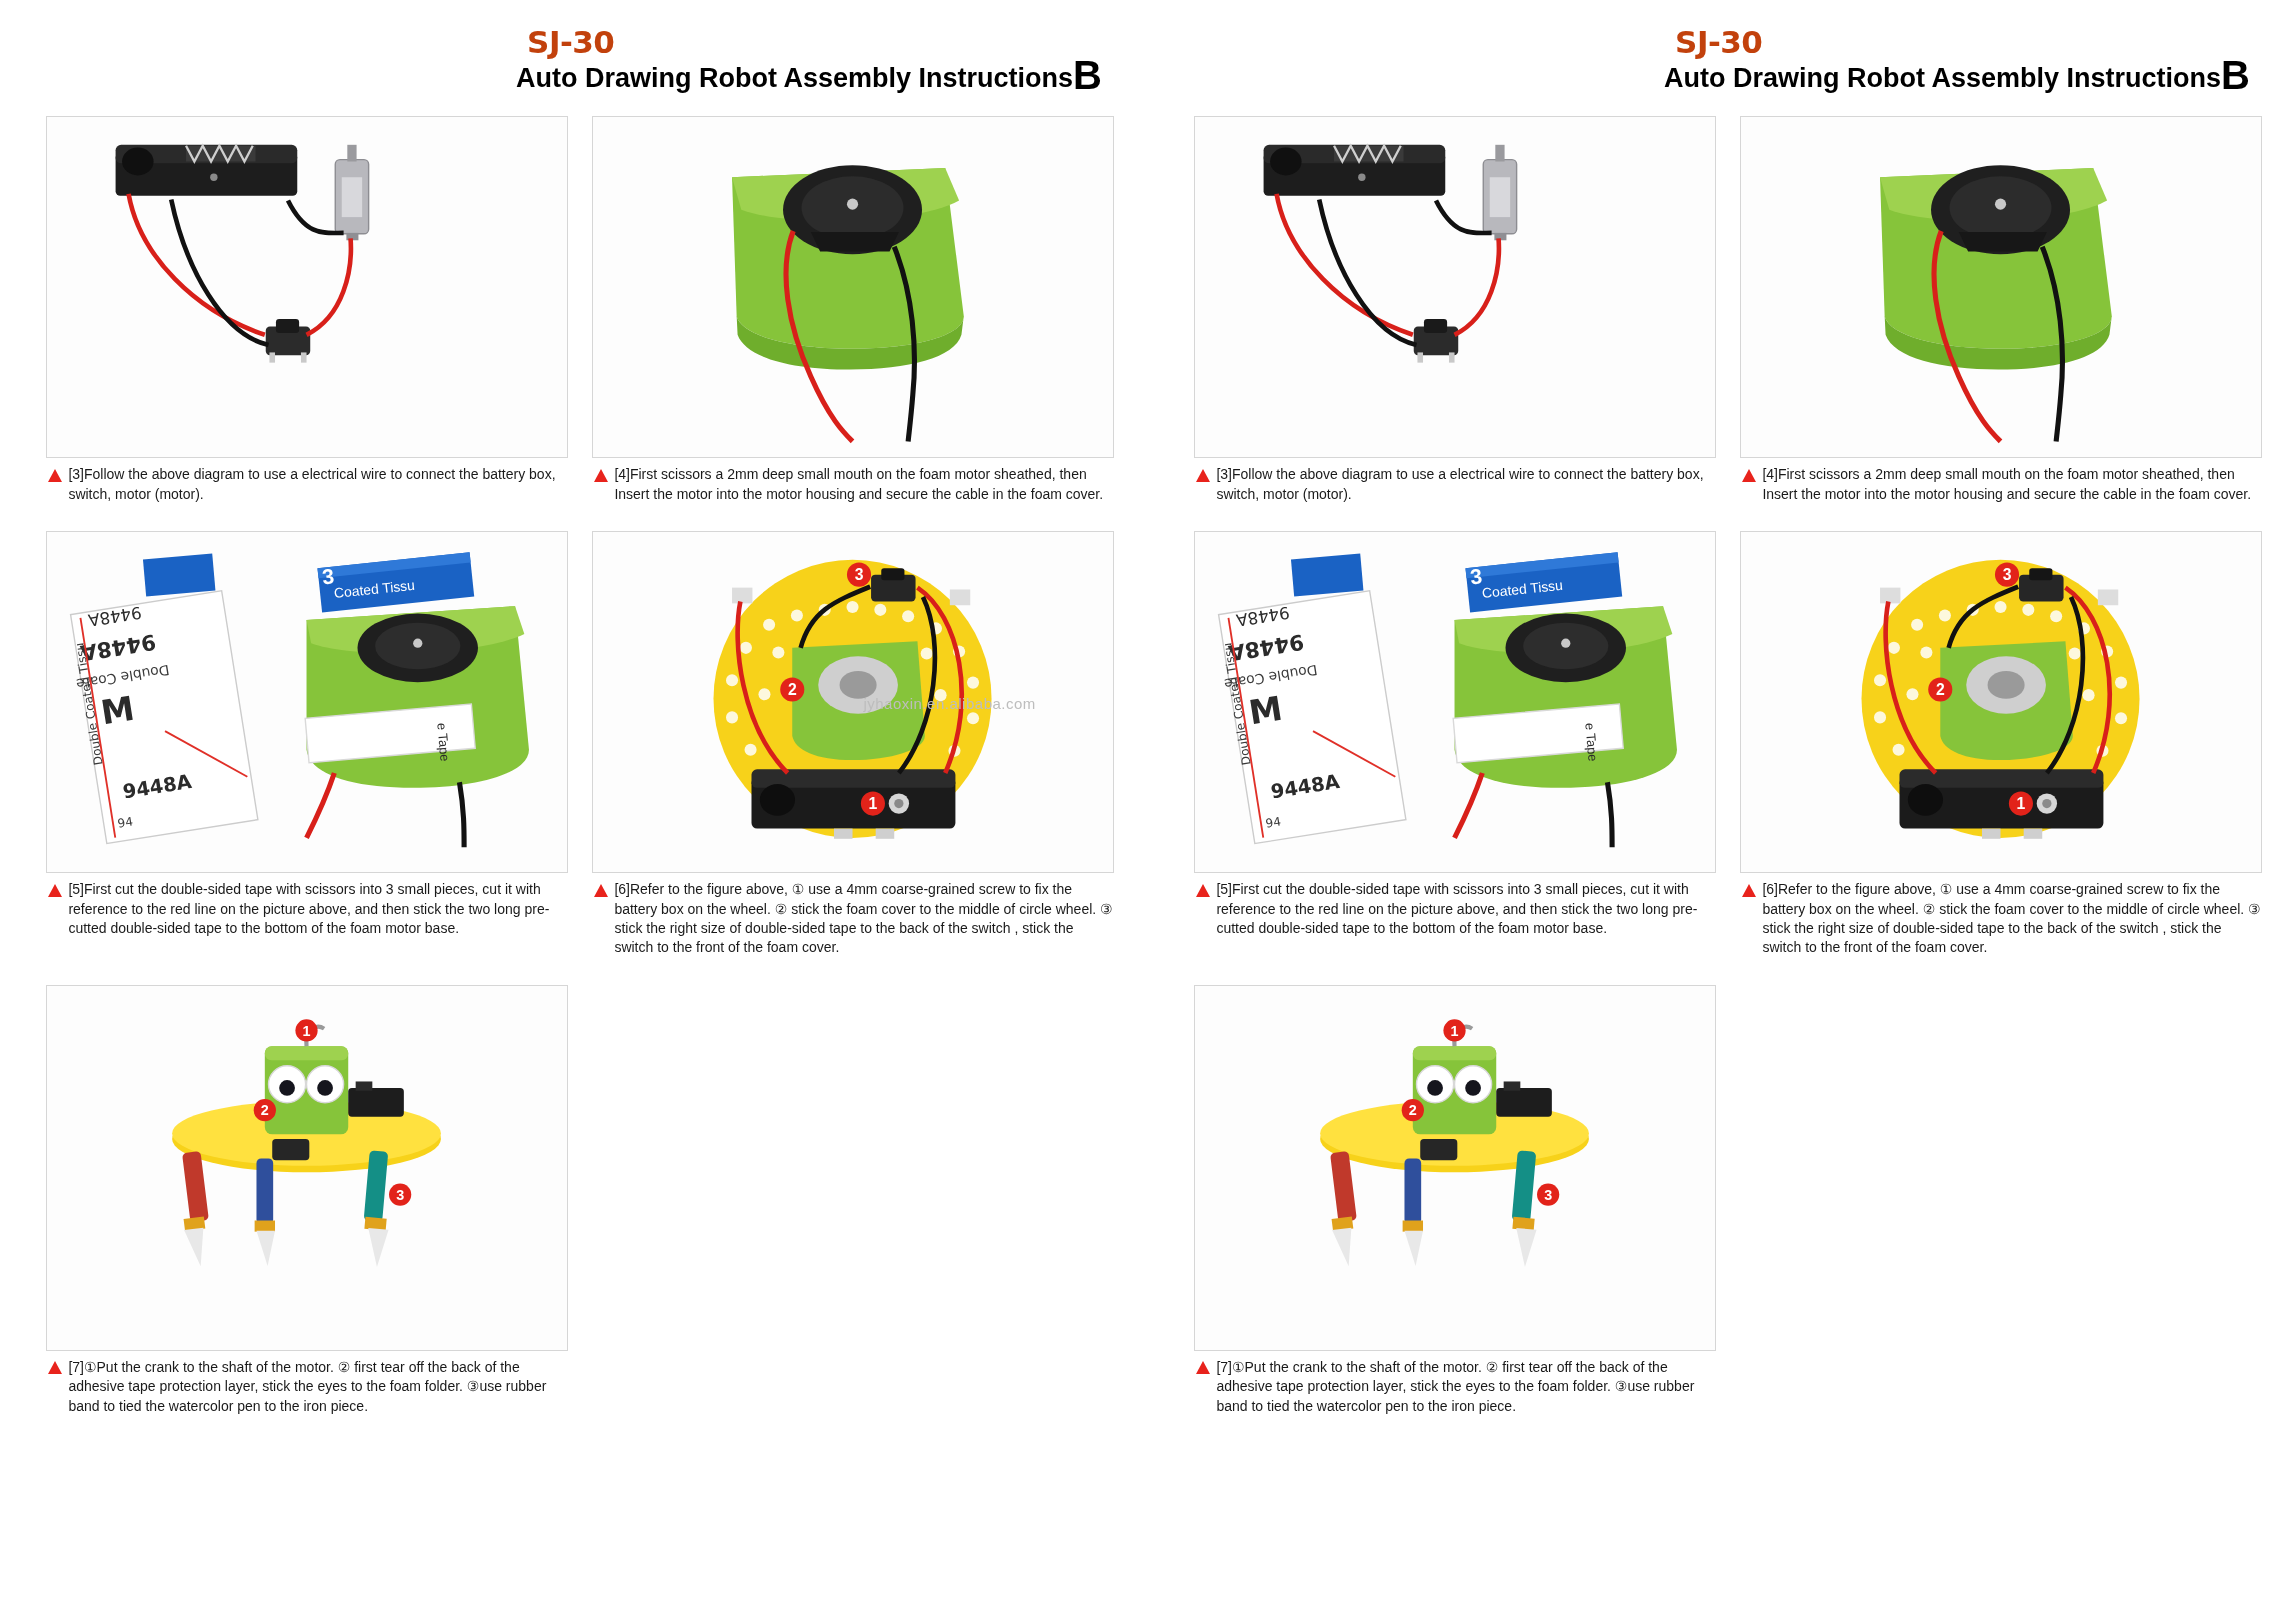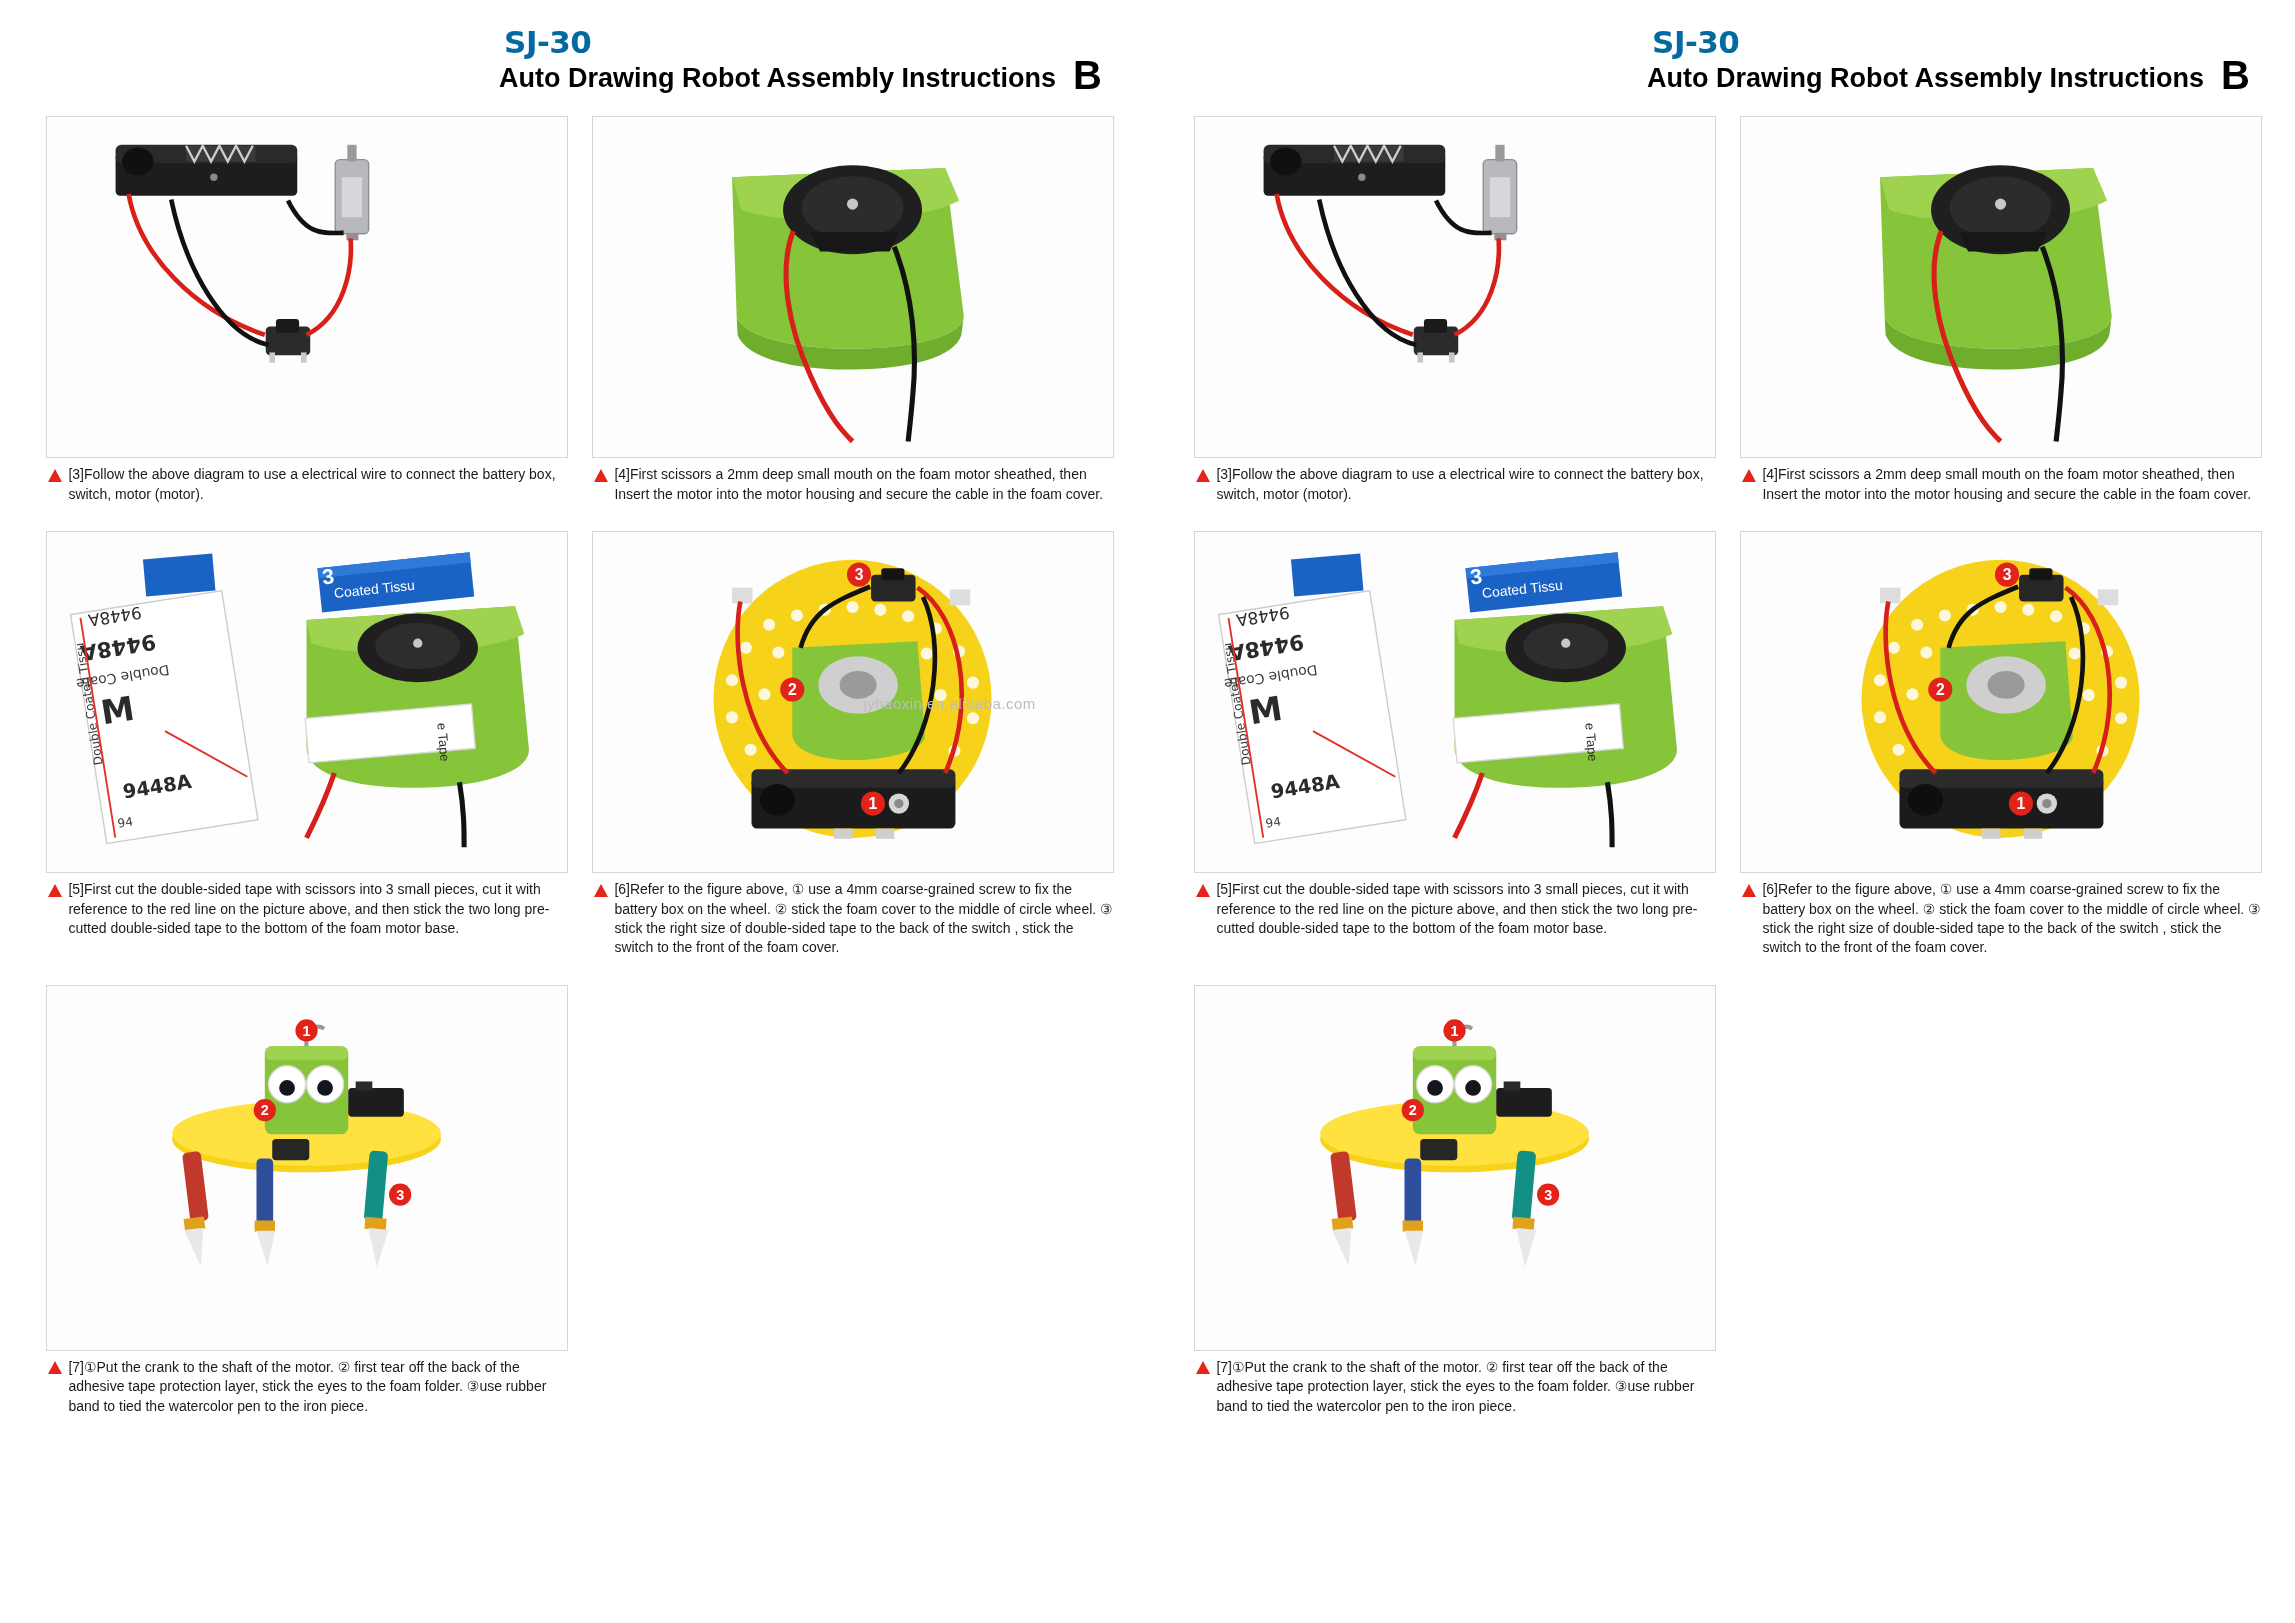--- a/index.html
+++ b/index.html
@@ -33,34 +33,34 @@
     padding-top: 28px;
     box-sizing: border-box;
   }
   .header-inner {
     position: absolute;
     right: 0;
     top: 25.5px;
     text-align: right;
   }
   .brand {
-    color: #0369a1;
+    color: #c2410c;
     font-size: 31px;
     font-weight: bold;
     font-family: "DejaVu Sans", sans-serif;
     letter-spacing: -0.5px;
     line-height: 1.05;
     text-align: left;
-    margin-left: 5px;
+    margin-left: 11px;
   }
   .title-row {
     display: flex;
     align-items: flex-end;
     justify-content: flex-end;
-    gap: 17px;
+    gap: 0;
   }
   .title-main {
     font-size: 27px;
     font-weight: bold;
     color: #000;
     line-height: 1.0;
   }
   .title-letter {
     font-size: 40px;
     font-weight: bold;

